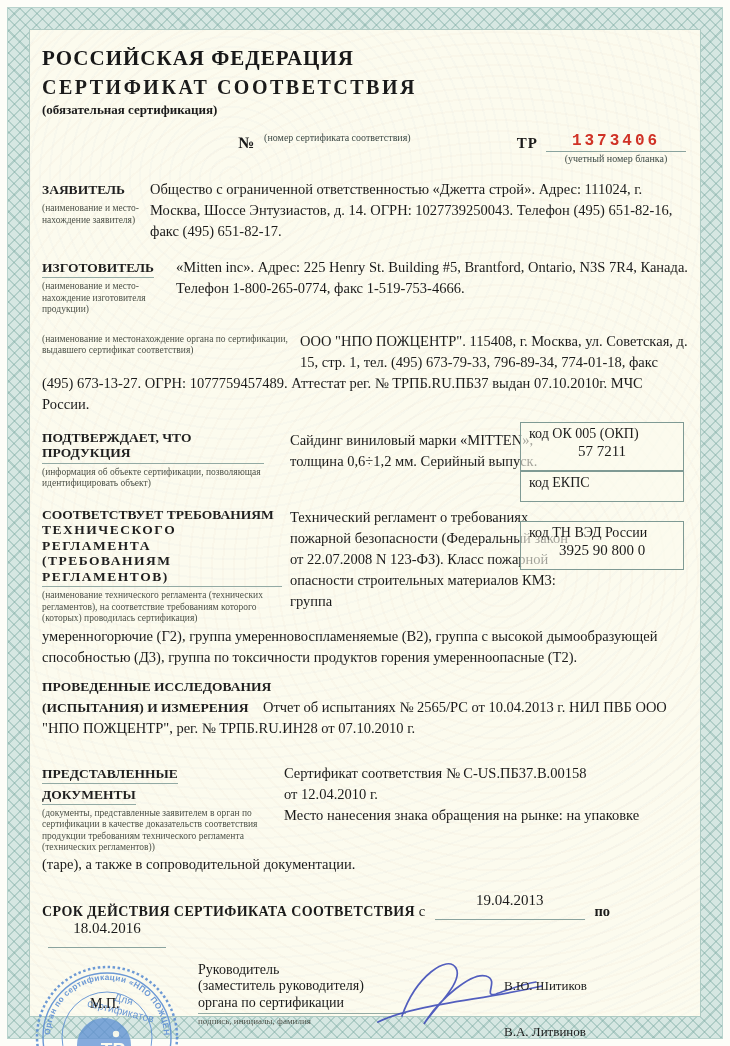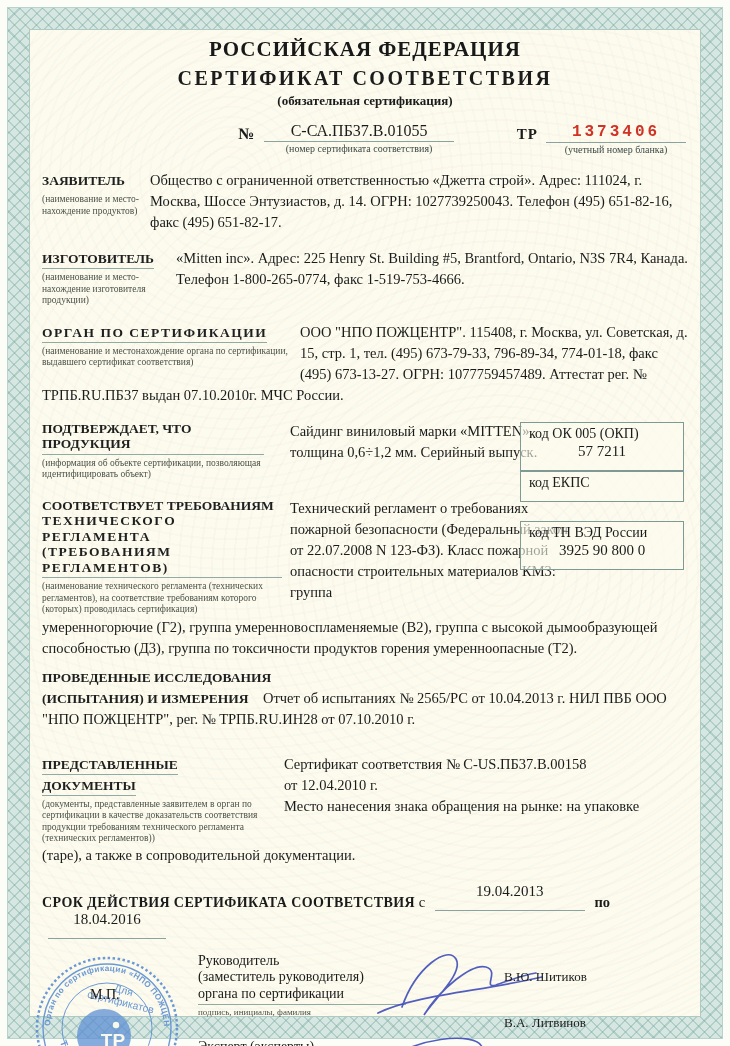--- a/index.html
+++ b/index.html
@@ -23,21 +23,21 @@
     position:absolute; inset:29px;
     background-color:#fcfbee;
     background-image:
       repeating-radial-gradient(circle at 30% 15%, rgba(170,185,210,.05) 0 2px, transparent 2px 10px),
       repeating-radial-gradient(circle at 70% 55%, rgba(215,175,150,.05) 0 2px, transparent 2px 11px);
     border:1px solid #aecac3;
     padding:0 12px;
     color:#1b1b1b;
   }
   
-  .header { text-align:center; margin-top:7px; }
+  .header { margin-top:16px; }
   .h-country { font-size:21px; font-weight:bold; letter-spacing:1px; color:#181818; }
   .h-title   { font-size:20px; font-weight:bold; letter-spacing:2.5px; margin-top:5px; }
   .h-sub     { font-size:13px; font-weight:bold; margin-top:3px; }
   
   .number-row { display:flex; margin-top:13px; padding-left:196px; padding-right:2px; align-items:flex-start; }
   .num-group { display:flex; gap:10px; }
   .no-sign { font-size:16px; font-weight:bold; padding-top:3px; }
   .tr-sign { font-size:15px; font-weight:bold; letter-spacing:1px; padding-top:4px; }
   .num-block { text-align:center; }
   .num-value { display:inline-block; font-size:16px; min-width:190px; padding:0 10px 1px; border-bottom:1px solid #8aa39e; }
@@ -106,52 +106,50 @@
     <div class="header">
       <div class="h-country">РОССИЙСКАЯ ФЕДЕРАЦИЯ</div>
       <div class="h-title">СЕРТИФИКАТ СООТВЕТСТВИЯ</div>
       <div class="h-sub">(обязательная сертификация)</div>
     </div>
 
     <div class="number-row">
       <div class="num-group">
         <span class="no-sign">№</span>
         <span class="num-block">
-          <span class="num-value">С-СА.ПБ37.В.01055</span>
           <div class="num-caption">(номер сертификата соответствия)</div>
         </span>
       </div>
       <div class="tr-group">
         <span class="tr-sign">ТР</span>
         <span class="num-block">
           <span class="blank-value">1373406</span>
           <div class="num-caption">(учетный номер бланка)</div>
         </span>
       </div>
     </div>
 
     <div class="section">
       <span class="flabel w-applicant">
         <span class="slabel">ЗАЯВИТЕЛЬ</span>
-        <span class="subl blockline">(наименование и место-нахождение продуктов)</span>
+        <span class="subl blockline">(наименование и место-нахождение заявителя)</span>
       </span>
       <span>Общество с ограниченной ответственностью «Джетта строй». Адрес: 111024, г. Москва, Шоссе Энтузиастов, д. 14. ОГРН: 1027739250043. Телефон (495) 651-82-16, факс (495) 651-82-17.</span>
     </div>
 
     <div class="section">
       <span class="flabel w-manufacturer">
         <span class="slabel uline">ИЗГОТОВИТЕЛЬ</span>
         <span class="subl blockline">(наименование и место-нахождение изготовителя продукции)</span>
       </span>
       <span>«Mitten inc». Адрес: 225 Henry St. Building #5, Brantford, Ontario, N3S 7R4, Канада. Телефон 1-800-265-0774, факс 1-519-753-4666.</span>
     </div>
 
     <div class="section">
       <span class="flabel w-body">
-        <span class="slabel ls uline">ОРГАН ПО СЕРТИФИКАЦИИ</span>
         <span class="subl blockline">(наименование и местонахождение органа по сертификации, выдавшего сертификат соответствия)</span>
       </span>
       <span>ООО "НПО ПОЖЦЕНТР". 115408, г. Москва, ул. Советская, д. 15, стр. 1, тел. (495) 673-79-33, 796-89-34, 774-01-18, факс (495) 673-13-27. ОГРН: 1077759457489. Аттестат рег. № ТРПБ.RU.ПБ37 выдан 07.10.2010г. МЧС России.</span>
     </div>
 
     <div class="section flex-sec">
       <div class="label-col">
         <div class="uline" style="width:222px">
           <span class="slabel blockline">ПОДТВЕРЖДАЕТ, ЧТО</span>
           <span class="slabel blockline">ПРОДУКЦИЯ</span>

